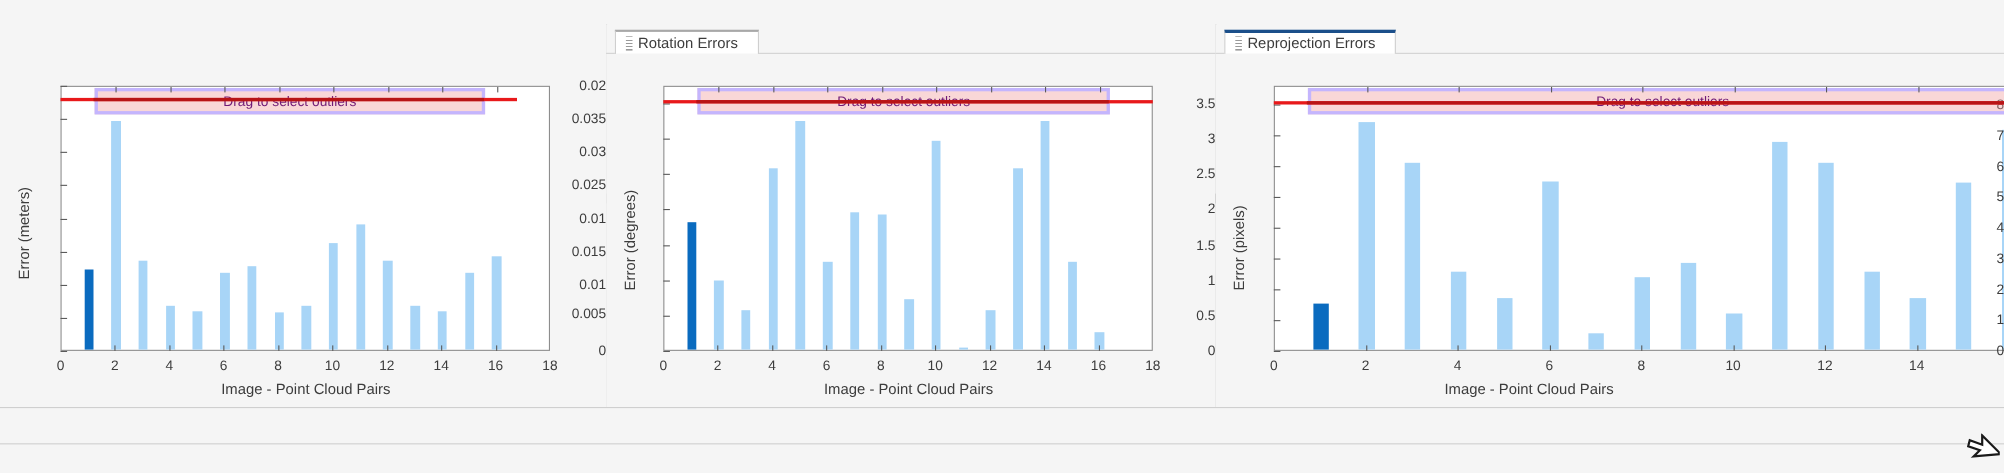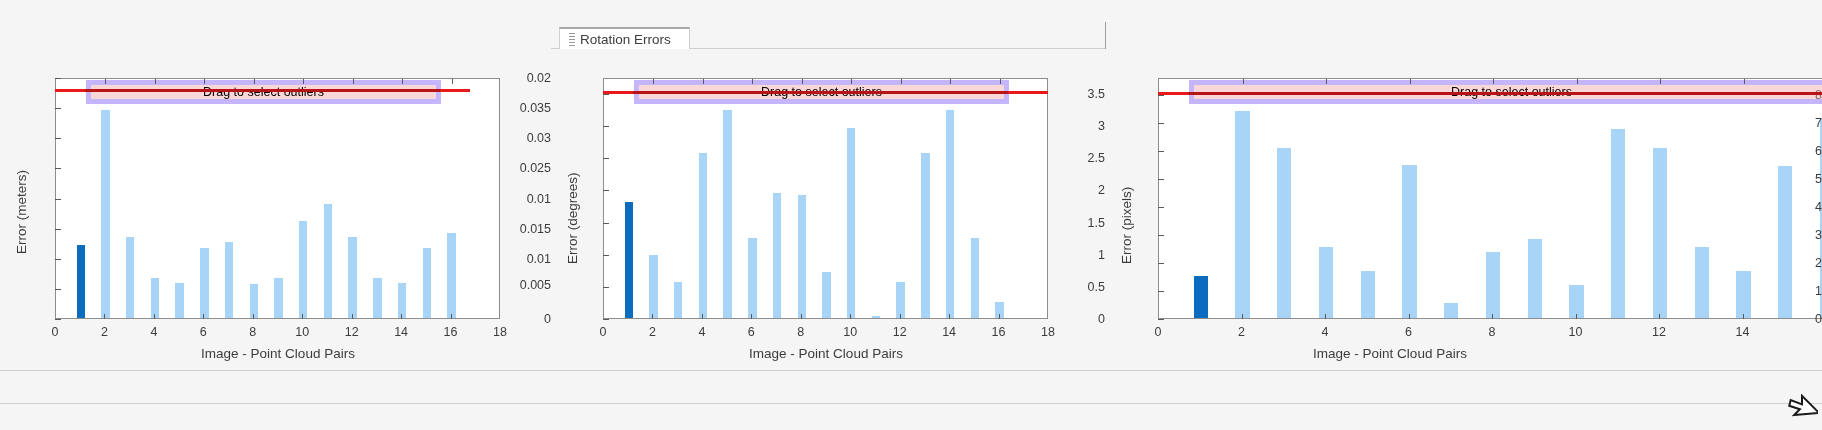--- a/index.html
+++ b/index.html
@@ -111,26 +111,26 @@
   .bar {
     position: absolute;
     bottom: 0;
     background: #a8d5f7;
   }
   .bar.selected { background: #0a6bbf; }
 
   .outlier-band {
     position: absolute;
     background: rgba(240,160,160,0.42);
-    border: 5px solid #c4b5fd;
+    border: 3px solid #c4b5fd;
     display: flex;
     align-items: center;
     justify-content: center;
     font-size: 12.5px;
-    color: #000000;
+    color: #701a75;
     white-space: nowrap;
     z-index: 6;
   }
   .threshold-line {
     position: absolute;
     height: 3px;
     background: #e8191b;
     z-index: 7;
   }
   .threshold-line.dark { background: #b81416; }
@@ -361,20 +361,26 @@
         <div class="xtick" style="left: 398.111px; top: 276px;">14</div>
         <div class="xtick-mark" style="left: 398.111px; top: 265px;"></div>
         <div class="xtick" style="left: 447.556px; top: 276px;">16</div>
         <div class="xtick-mark" style="left: 447.556px; top: 265px;"></div>
         <div class="xtick" style="left: 497px; top: 276px;">18</div>
         <div class="xlabel" style="left: 275px; top: 297px;">Image - Point Cloud Pairs</div>
       </div>
   </div>
 
   <div class="panel-col col-3">
+    <div class="tabrow">
+      <div class="inner-tab active">
+        <span class="grip"></span>
+        <span>Reprojection Errors</span>
+      </div>
+    </div>
     <div class="chart-area" id="chart-area-2">
         <div class="ylabel" style="left: 14px; top: 215px;">Error (pixels)</div>
         <div class="plot-box" style="left: 53px; top: 29px; width: 668px; height: 241px;">
           <div class="bar selected" style="left: 34.6525px; width: 14.195px; height: 42.0349px;"></div>
           <div class="bar" style="left: 76.4025px; width: 14.195px; height: 206.531px;"></div>
           <div class="bar" style="left: 118.153px; width: 14.195px; height: 170.381px;"></div>
           <div class="bar" style="left: 159.903px; width: 14.195px; height: 71.4593px;"></div>
           <div class="bar" style="left: 201.653px; width: 14.195px; height: 47.0791px;"></div>
           <div class="bar" style="left: 243.403px; width: 14.195px; height: 152.727px;"></div>
           <div class="bar" style="left: 285.152px; width: 14.195px; height: 14.8523px;"></div>

